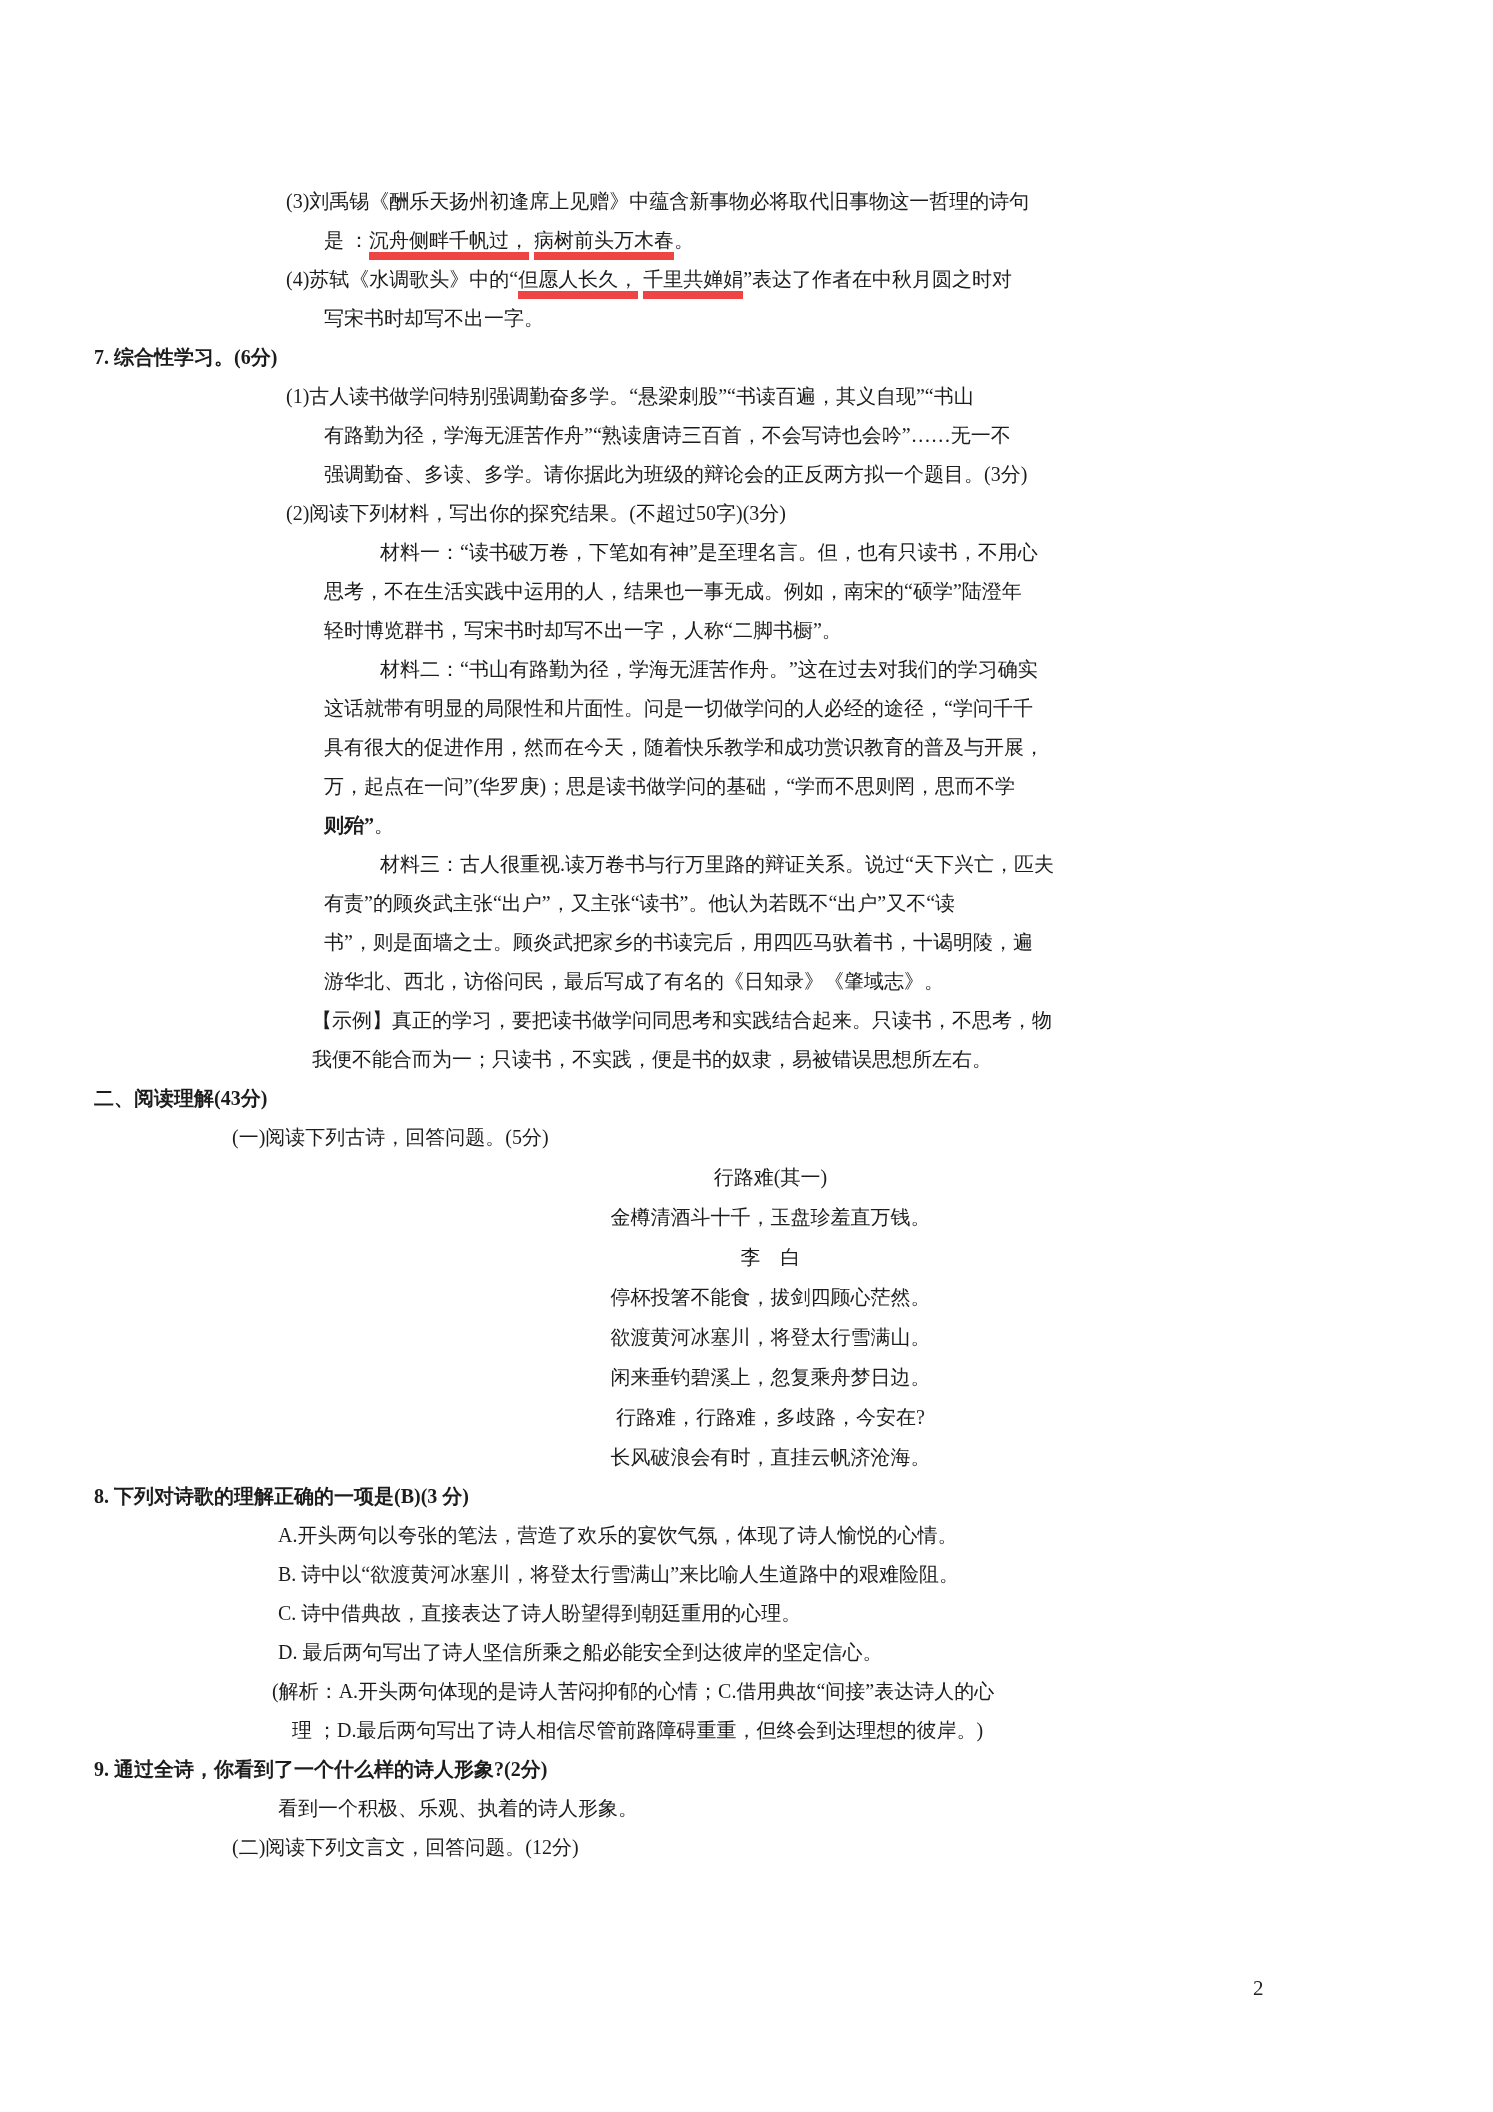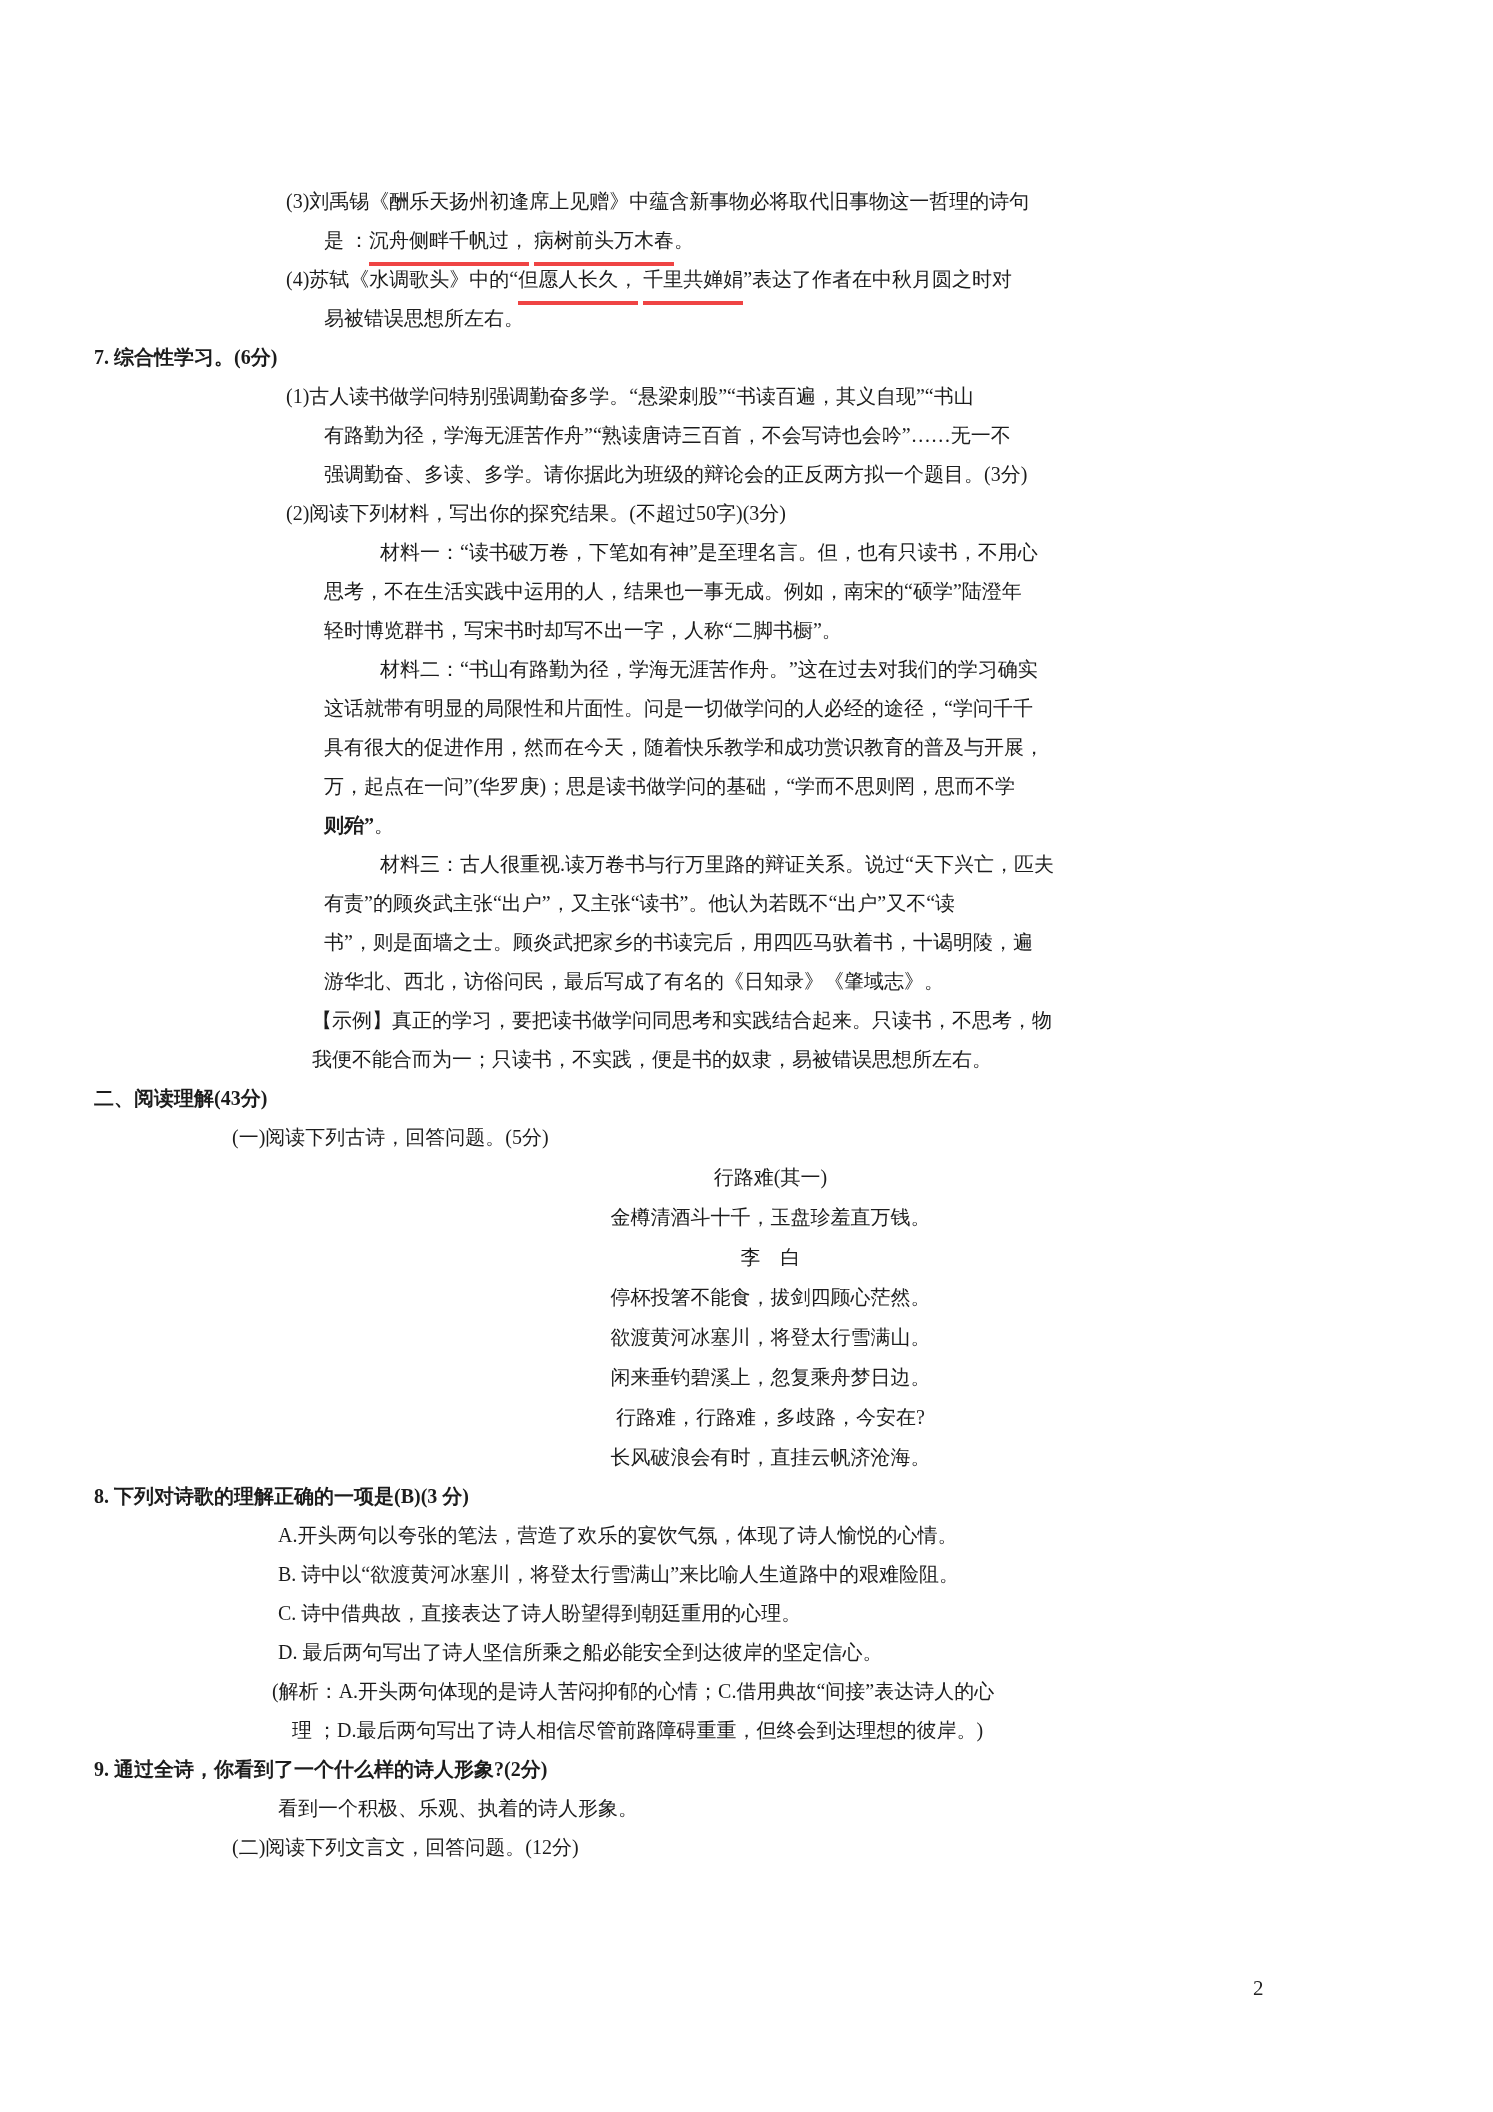--- a/index.html
+++ b/index.html
@@ -26,41 +26,41 @@
   .x-sub  { margin-left: 286px; }  
   .x-cont { margin-left: 324px; }  
   .x-ex   { margin-left: 312px; }  
   .x-mat  { margin-left: 380px; }  
   .x-opt  { margin-left: 278px; }  
   .x-jx   { margin-left: 272px; }  
   .x-li   { margin-left: 292px; }  
   .poem { margin-left: 48px; text-align: center; }
   .poem .ln { line-height: 40px; }
   .u {
-    border-bottom: 4px solid #ef4444;
-    padding-bottom: 11px;
+    border-bottom: 8px solid #ef4444;
+    padding-bottom: 1px;
   }
   .b { font-weight: bold; }
   .page-num {
     position: absolute;
     left: 1253px;
     top: 1976px;
     font-size: 21px;
     color: #222;
   }
 </style>
 </head>
 <body>
 
 <div class="content">
 
   <div class="ln x-sub">(3)刘禹锡《酬乐天扬州初逢席上见赠》中蕴含新事物必将取代旧事物这一哲理的诗句</div>
   <div class="ln x-cont"><span>是 ：</span><span class="u">沉舟侧畔千帆过，</span><span> </span><span class="u">病树前头万木春</span><span>。</span></div>
   <div class="ln x-sub"><span>(4)苏轼《水调歌头》中的“</span><span class="u">但愿人长久，</span><span> </span><span class="u">千里共婵娟</span><span>”表达了作者在中秋月圆之时对</span></div>
-  <div class="ln x-cont">易被错误思想所左右。</div>
+  <div class="ln x-cont">写宋书时却写不出一字。</div>
 
   <div class="ln x-q">7. 综合性学习。(6分)</div>
   <div class="ln x-sub">(1)古人读书做学问特别强调勤奋多学。“悬梁刺股”“书读百遍，其义自现”“书山</div>
   <div class="ln x-cont">有路勤为径，学海无涯苦作舟”“熟读唐诗三百首，不会写诗也会吟”……无一不</div>
   <div class="ln x-cont">强调勤奋、多读、多学。请你据此为班级的辩论会的正反两方拟一个题目。(3分)</div>
   <div class="ln x-sub">(2)阅读下列材料，写出你的探究结果。(不超过50字)(3分)</div>
 
   <div class="ln x-mat">材料一：“读书破万卷，下笔如有神”是至理名言。但，也有只读书，不用心</div>
   <div class="ln x-cont">思考，不在生活实践中运用的人，结果也一事无成。例如，南宋的“硕学”陆澄年</div>
   <div class="ln x-cont">轻时博览群书，写宋书时却写不出一字，人称“二脚书橱”。</div>

